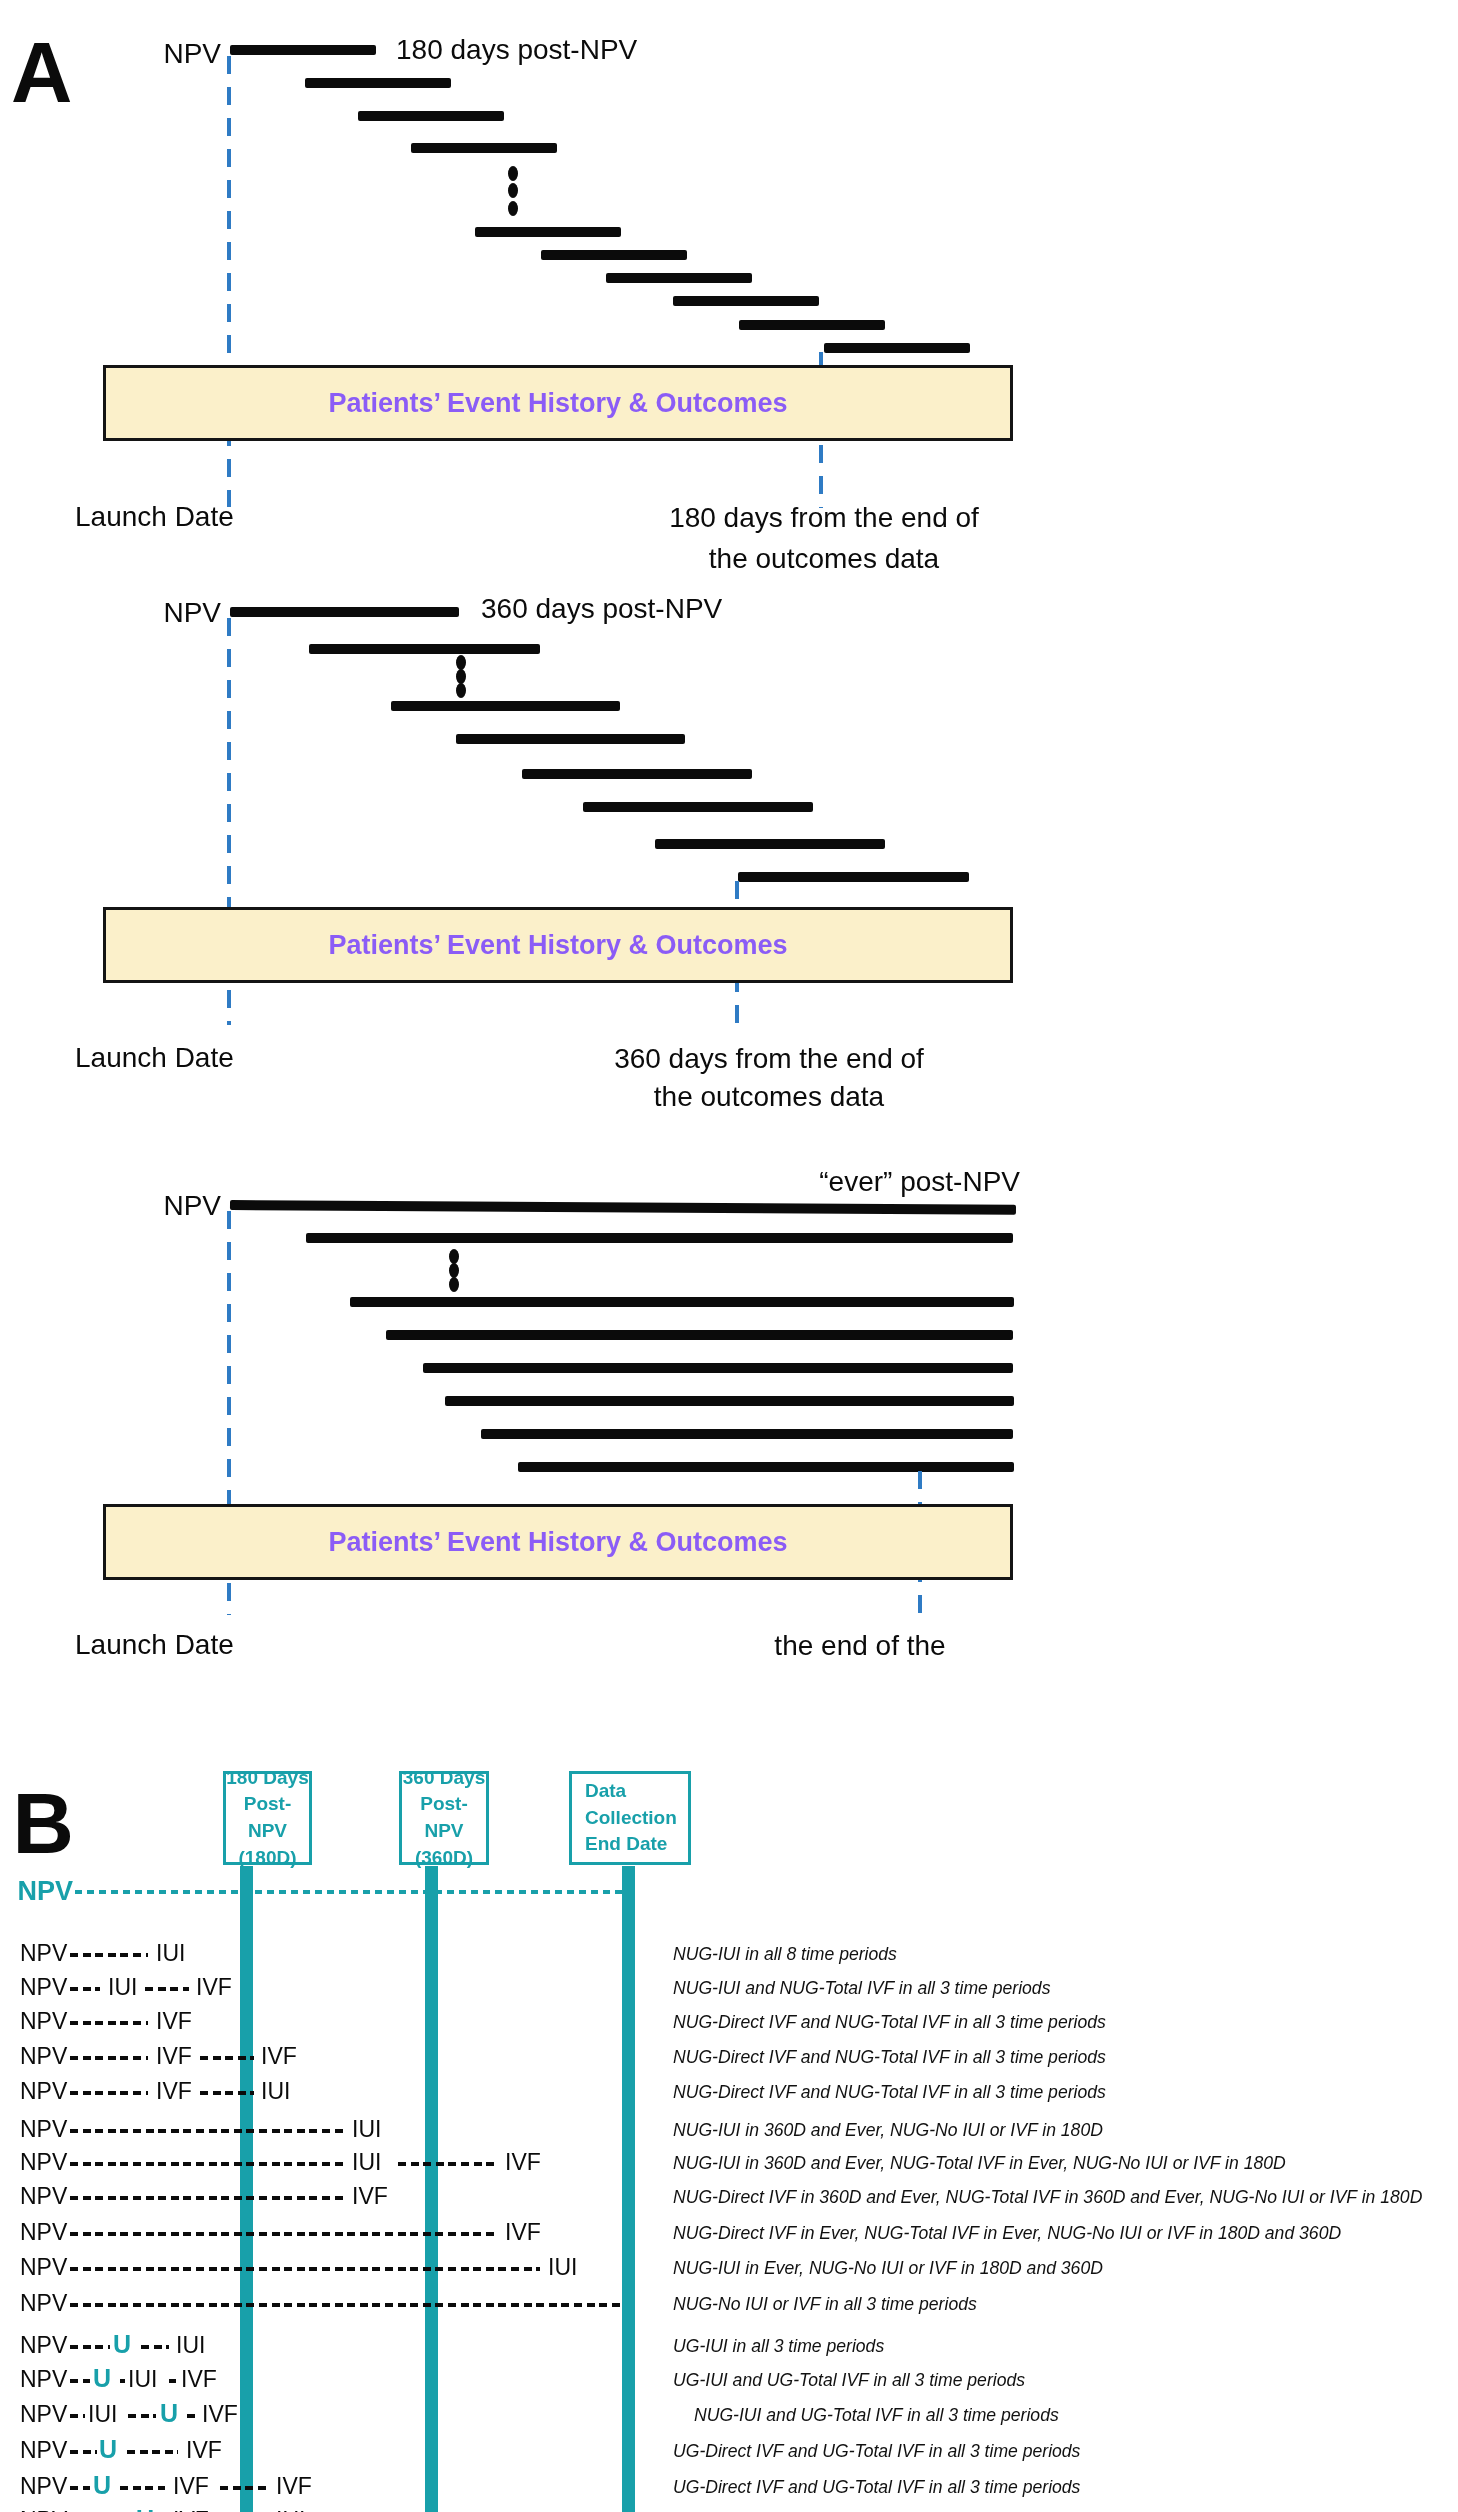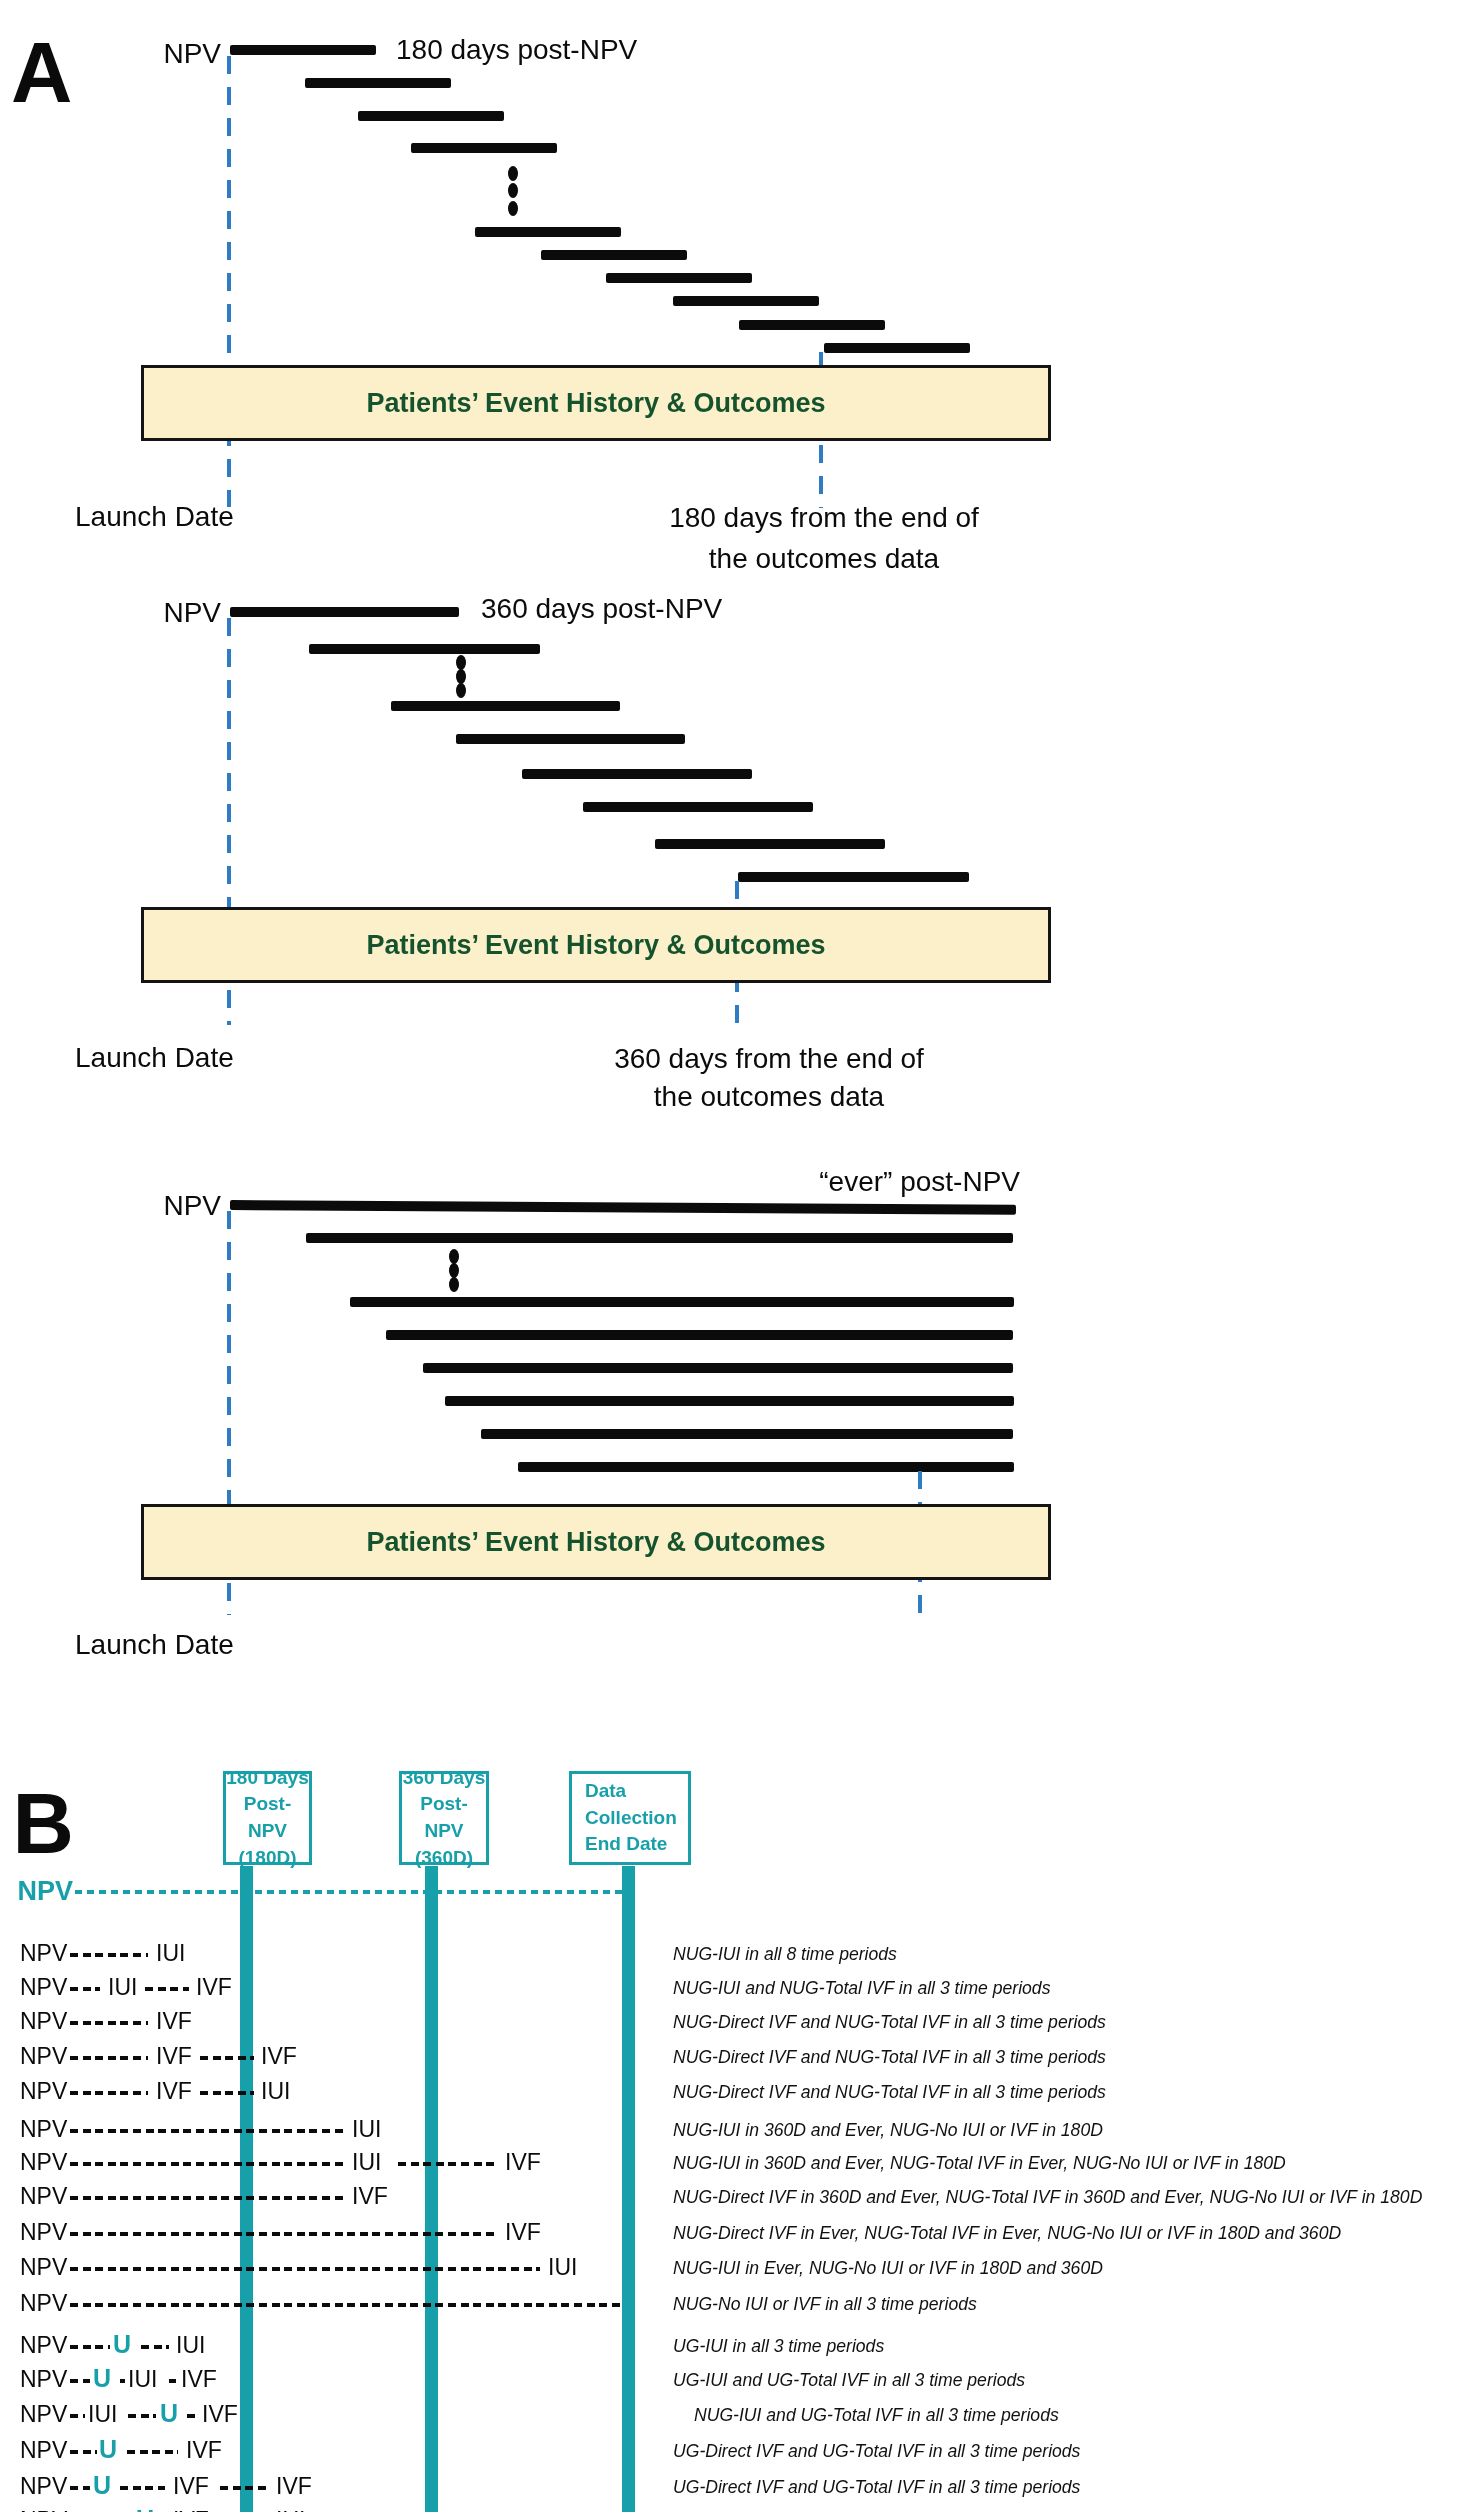--- a/index.html
+++ b/index.html
@@ -8,21 +8,21 @@
   .panel-letter{position:absolute;font-size:85px;font-weight:700;color:#0b0b0b;line-height:1;}
   
   .lbl{position:absolute;font-size:28px;line-height:1.1;white-space:nowrap;}
   .lbl-right{text-align:right;}
   .bar{position:absolute;height:10px;background:#0b0b0b;border-radius:2px;}
   .dot{position:absolute;width:10px;height:15px;border-radius:50%;background:#0b0b0b;}
   .vdash{position:absolute;width:4px;
          background:repeating-linear-gradient(180deg,#2F7BC4 0 18px,transparent 18px 31px);}
   .ybox{position:absolute;background:#FBF0CA;border:3px solid #141414;box-sizing:border-box;
         display:flex;align-items:center;justify-content:center;
-        font-size:27px;font-weight:700;color:#14532d;margin-left:38px;}
+        font-size:27px;font-weight:700;color:#8b5cf6;}
   .endlbl{position:absolute;font-size:28px;text-align:center;white-space:nowrap;}
   
   .tbox{position:absolute;border:3px solid #18A0AA;background:#ffffff;box-sizing:border-box;
         display:flex;align-items:center;justify-content:center;text-align:center;
         font-size:19px;line-height:1.4;font-weight:700;color:#18A0AA;white-space:pre-line;}
   .tbox-left{justify-content:flex-start;text-align:left;padding-left:13px;}
   .tbar{position:absolute;width:13px;background:#18A0AA;}
   .bnpv{position:absolute;font-size:27px;font-weight:700;color:#18A0AA;}
   .tdash{position:absolute;height:4px;
          background:repeating-linear-gradient(90deg,#18A0AA 0 7.5px,transparent 7.5px 12px);}
@@ -89,20 +89,21 @@
     <div class="bar" style="left: 445px; top: 1396px; width: 569px;"></div>
     <div class="bar" style="left: 481px; top: 1429px; width: 532px;"></div>
     <div class="bar" style="left: 518px; top: 1462px; width: 496px;"></div>
     <div class="dot" style="left: 449px; top: 1249px;"></div>
     <div class="dot" style="left: 449px; top: 1263px;"></div>
     <div class="dot" style="left: 449px; top: 1277px;"></div>
     <div class="vdash" style="left: 227px; top: 1211px; height: 404px;"></div>
     <div class="vdash" style="left: 918px; top: 1471px; height: 144px;"></div>
     <div class="ybox" style="left: 103px; top: 1504px; width: 910px; height: 76px;">Patients’ Event History &amp; Outcomes</div>
     <div class="lbl" style="left: 75px; top: 1630px; position: absolute;">Launch Date</div>
+    <div class="endlbl" style="left: 609px; top: 1630px; width: 502px;">the end of the</div>
     <div class="tbox" style="left: 223px; top: 1771px; width: 89px; height: 94px;">180 Days
 Post-NPV
 (180D)</div>
     <div class="tbox" style="left: 399px; top: 1771px; width: 90px; height: 94px;">360 Days
 Post-NPV
 (360D)</div>
     <div class="tbox tbox-left" style="left: 569px; top: 1771px; width: 122px; height: 94px;">Data
 Collection
 End Date</div>
     <div class="tbar" style="left: 240px; top: 1866px; height: 865px;"></div>

